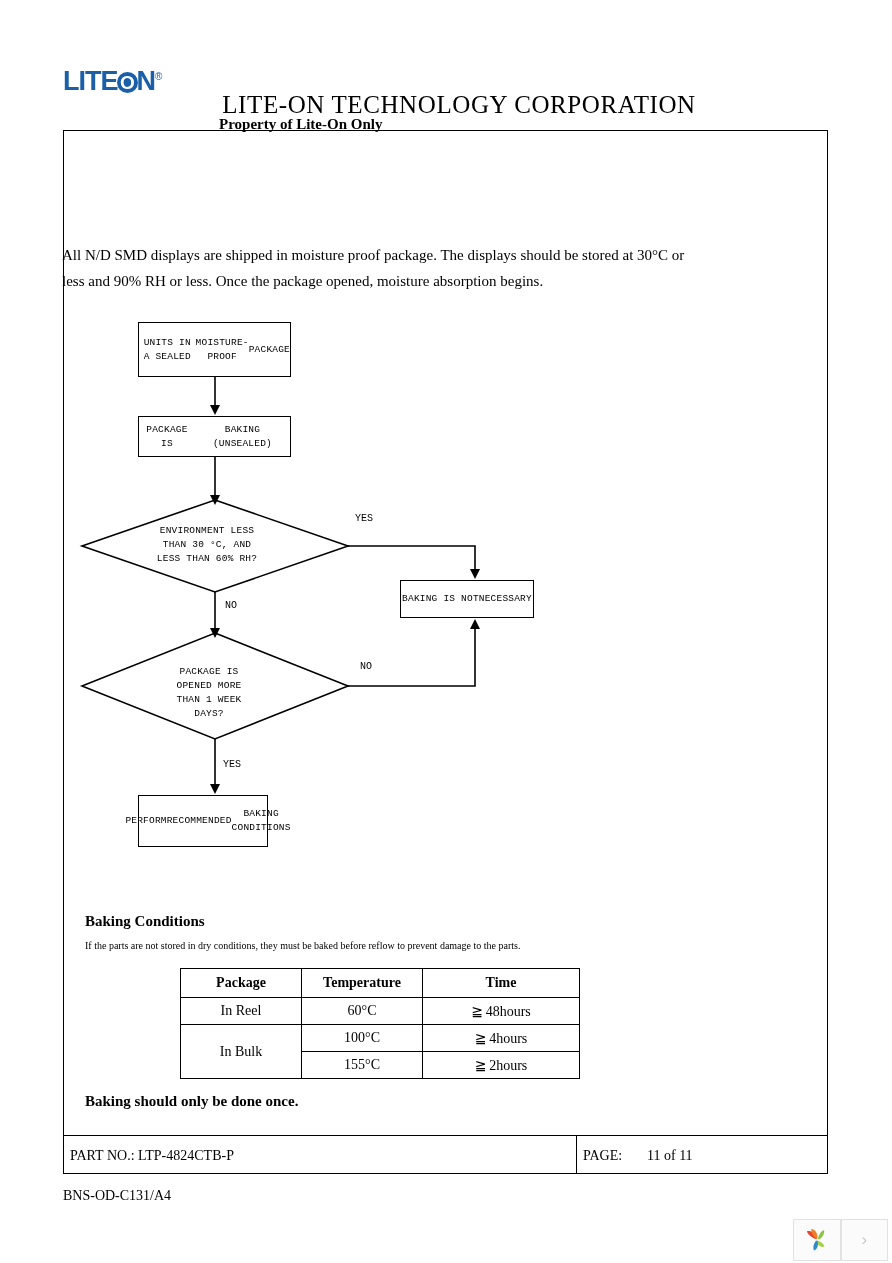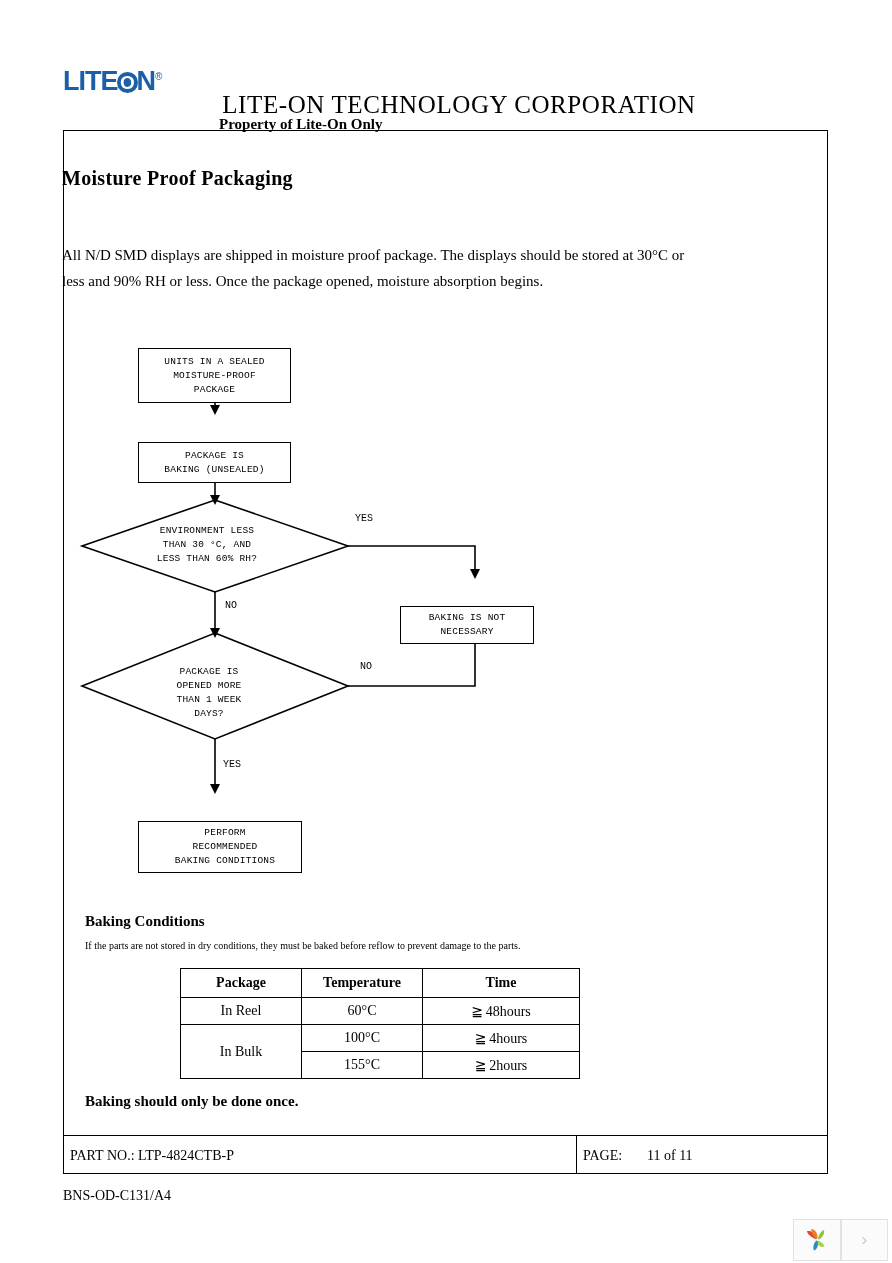--- a/index.html
+++ b/index.html
@@ -85,30 +85,29 @@
   .fc{position:absolute;left:0;top:0;width:892px;height:1263px;pointer-events:none;}
 
   .node{
     position:absolute;
     border:1.5px solid #000;
     box-sizing:border-box;
     background:#fff;
     font-family:"Liberation Mono", monospace;
     font-size:9.5px;
     letter-spacing:.2px;
-    display:flex;flex-direction:column;
+    display:flex;flex-direction:row;
     align-items:center;justify-content:center;
     line-height:14px;
     text-align:center;
-    margin-top:26px;
   }
   .n1{left:138px;top:322px;width:153px;height:55px;}
   .n2{left:138px;top:416px;width:153px;height:41px;}
   .n3{left:400px;top:580px;width:134px;height:38px;}
-  .n4{left:138px;top:795px;width:164px;height:52px;padding-left:10px;}
+  .n4{left:138px;top:795px;width:130px;height:52px;padding-left:10px;}
 
   .dmx-label{
     position:absolute;
     font-family:"Liberation Mono", monospace;
     font-size:9.5px;line-height:14px;
     text-align:center;
     letter-spacing:.2px;
     width:220px;
   }
   .d1-label{left:97px;top:524px;}
@@ -176,21 +175,20 @@
 
   <div class="logo"><span>LITE</span><span class="o">O</span><span>N</span><span class="reg">®</span></div>
 
   <div class="corp-title">LITE-ON TECHNOLOGY CORPORATION</div>
   <div class="corp-sub">Property of Lite-On Only</div>
 
   <div class="frame"></div>
   <div class="footer-rule"></div>
   <div class="footer-div"></div>
 
-  <div class="sec-title">Moisture Proof Packaging</div>
   <div class="intro">All N/D SMD displays are shipped in moisture proof package. The displays should be stored at 30°C or less and 90% RH or less. Once the package opened, moisture absorption begins.</div>
 
   <svg class="fc" viewBox="0 0 892 1263">
     <defs>
       <marker id="ah" markerWidth="10" markerHeight="10" refX="5" refY="5" orient="auto" markerUnits="userSpaceOnUse">
         <path d="M0,0 L10,5 L0,10 z" fill="#000"></path>
       </marker>
     </defs>
     <g stroke="#000" stroke-width="1.6" fill="none">
 

